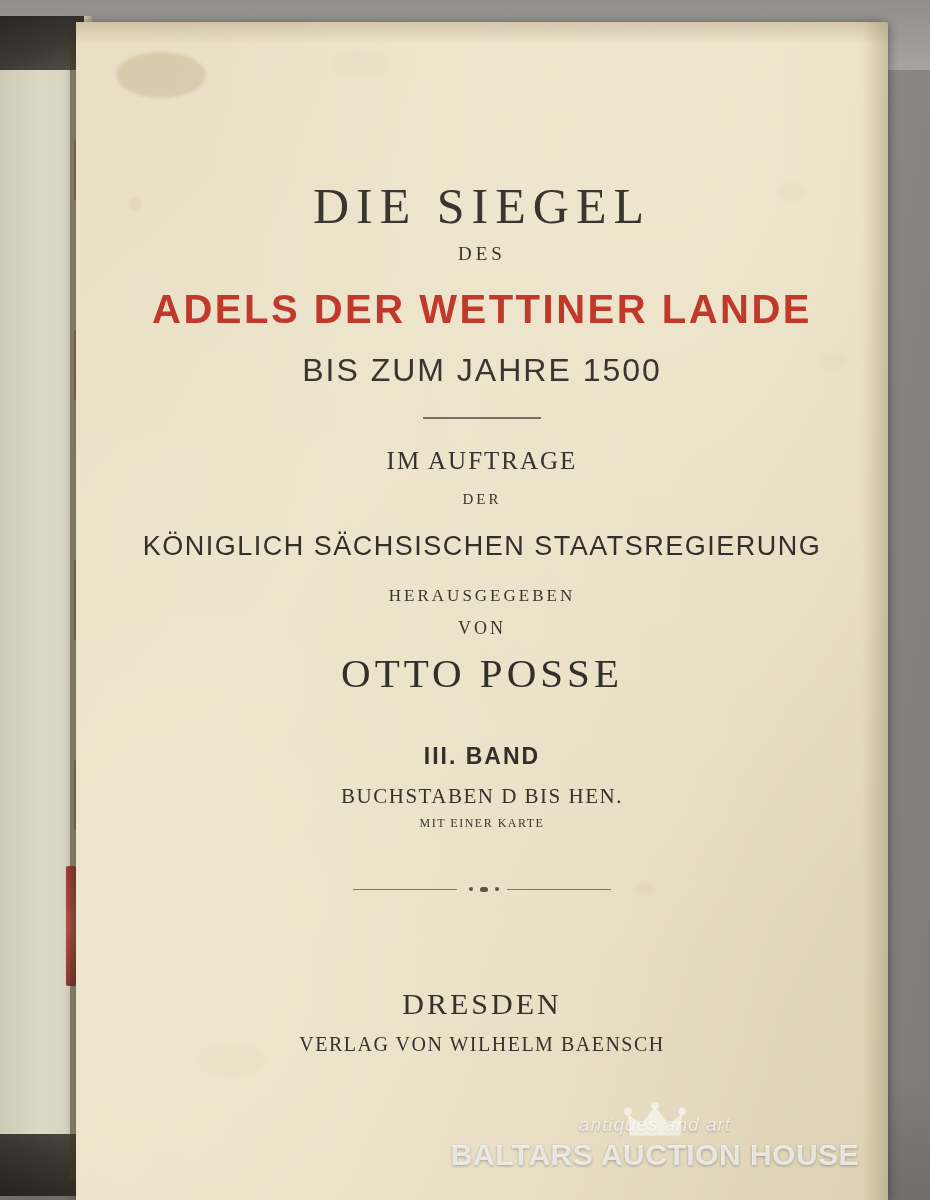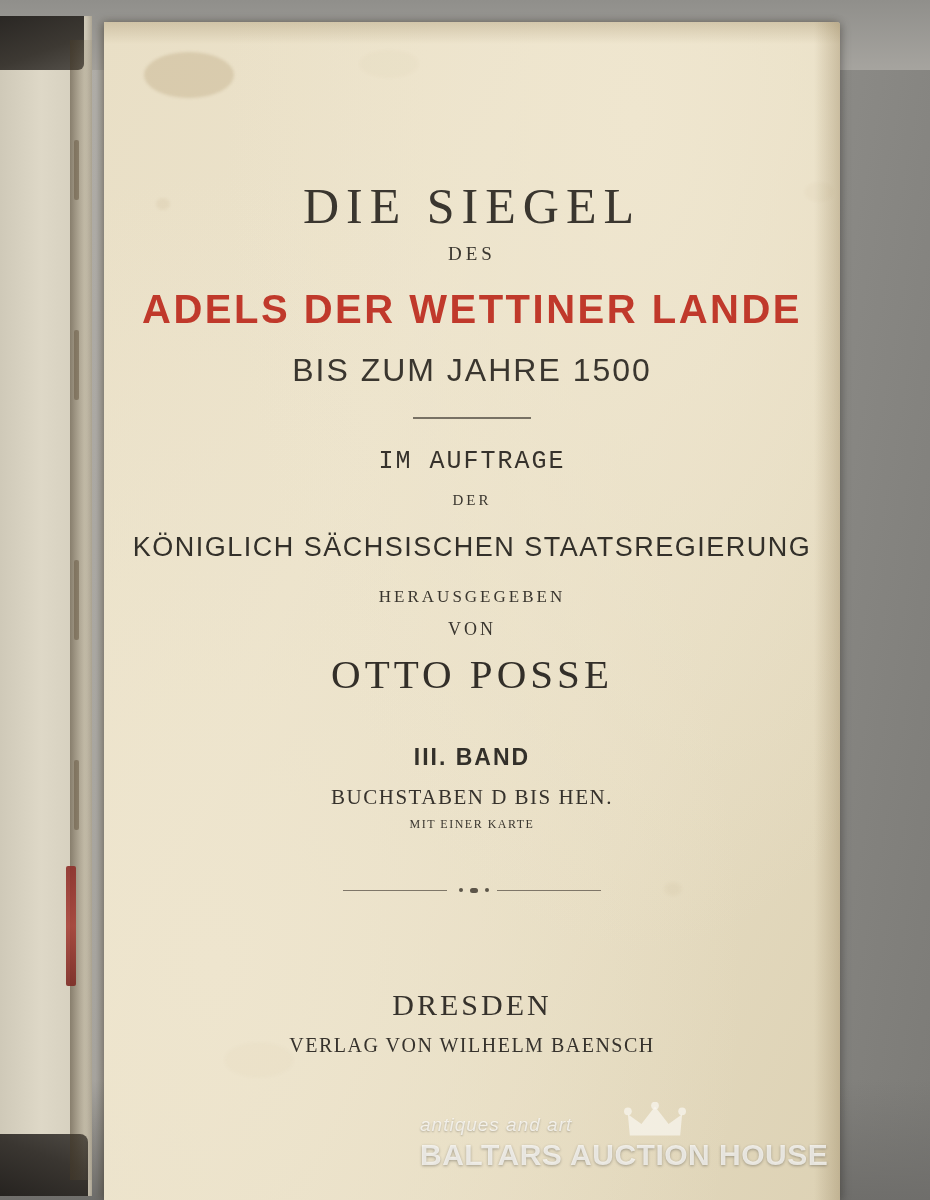--- a/index.html
+++ b/index.html
@@ -73,22 +73,22 @@
     left: 66px; top: 866px;
     width: 10px; height: 120px;
     background: linear-gradient(180deg, #8e2f2a 0%, #a8433a 50%, #7d2a24 100%);
     opacity: .9;
     border-radius: 2px;
   }
 
   
   .leaf {
     position: absolute;
-    left: 104px; top: 22px;
-    width: 736px; height: 1178px;
+    left: 76px; top: 22px;
+    width: 812px; height: 1178px;
     background:
       radial-gradient(ellipse at 72% 8%, #efe6cf 0%, rgba(239,230,207,0) 55%),
       radial-gradient(ellipse at 15% 80%, #eee5ce 0%, rgba(238,229,206,0) 60%),
       linear-gradient(115deg, #e9dfc6 0%, #ece3cb 35%, #e5dbc0 70%, #ddd2b5 100%);
     box-shadow: -3px 0 8px rgba(60,50,30,.35), 2px 2px 10px rgba(0,0,0,.25);
     border-top-right-radius: 3px;
     overflow: hidden;
   }
   .leaf .edge-shade {
     position: absolute;
@@ -147,21 +147,21 @@
     height: 2px;
     background: #5a544a;
     margin: 28px auto 0 auto;
     opacity: .8;
   }
   .t-auftrage {
     margin-top: 28px;
     font-size: 25px;
     letter-spacing: 2px;
     color: #36322c;
-    font-family: Liberation Mono, monospace;
+    font-family: Liberation Serif, serif;
   }
   .t-der {
     margin-top: 16px;
     font-size: 15px;
     letter-spacing: 3px;
     color: #3a362f;
   }
   .t-staats {
     margin-top: 23px;
     font-size: 27px;
@@ -253,21 +253,21 @@
     color: #36322c;
   }
 
   
   .watermark {
     position: absolute;
     left: 420px;
     bottom: 28px;
     width: 470px;
     color: rgba(255,255,255,.72);
-    text-align: left;
+    text-align: center;
     pointer-events: none;
     font-family: "Liberation Sans", sans-serif;
   }
   .watermark .wm-top {
     font-size: 19px;
     font-style: italic;
     letter-spacing: 1px;
     margin-bottom: 2px;
     text-shadow: 0 1px 2px rgba(0,0,0,.25);
   }

